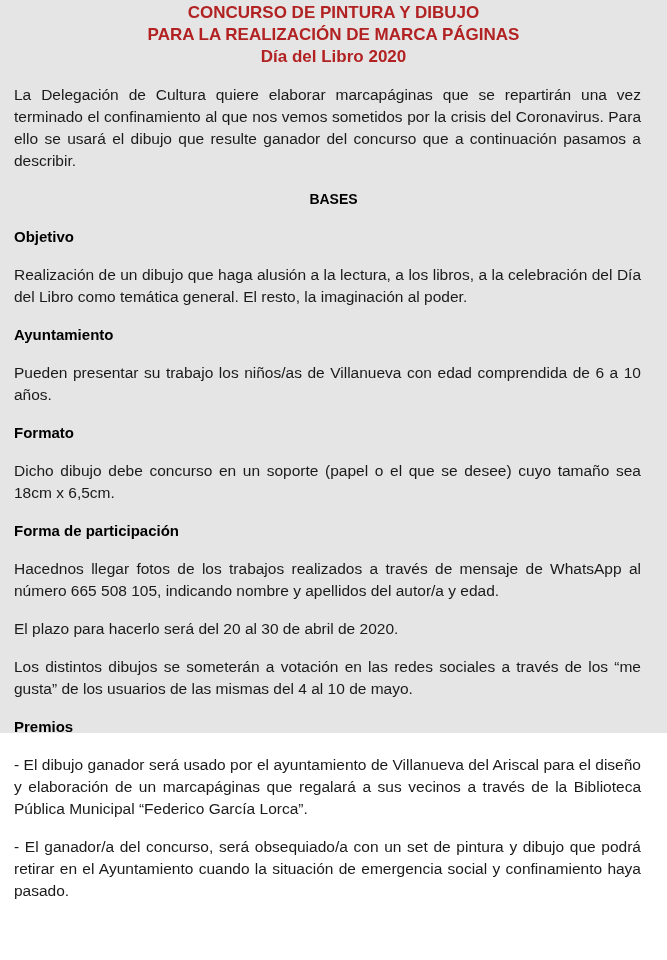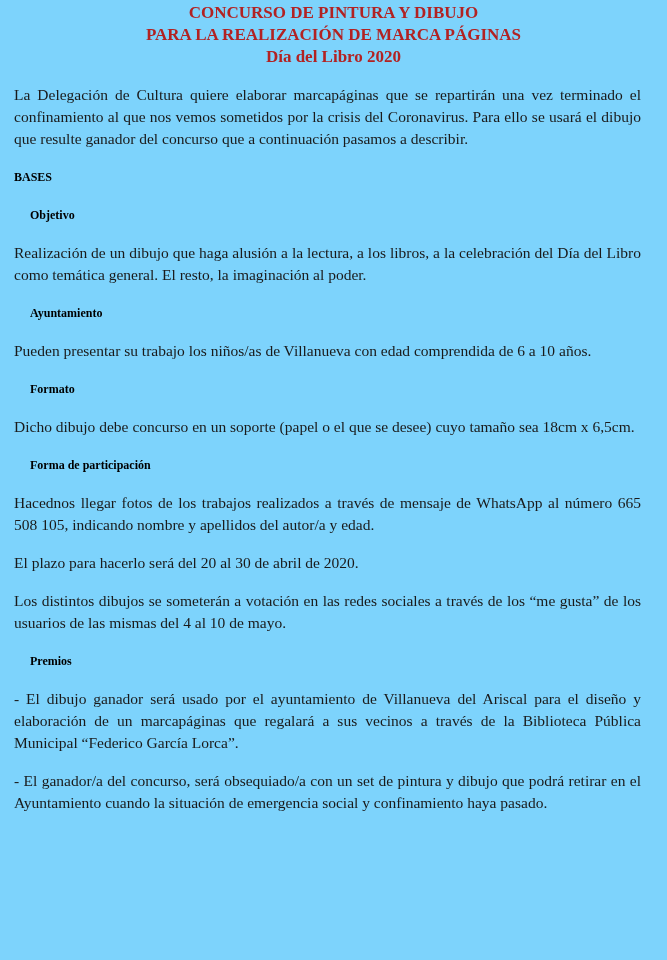--- a/index.html
+++ b/index.html
@@ -8,50 +8,51 @@
     background: #ffffff;
   }
   body {
     width: 667px;
     height: 960px;
     overflow: hidden;
   }
   .page {
     box-sizing: border-box;
     width: 667px;
-    height: 960px;
+    height: 733px;
     padding: 2px 14px 0 14px;
-    font-family: Liberation Serif, serif;
+    font-family: Liberation Sans, sans-serif;
     font-size: 15.5px;
     line-height: 22px;
     color: #1a1a1a;
-    background: #7dd3fc;
+    background: #e5e5e5;
   }
   .doc-title {
     text-align: center;
     font-weight: bold;
     color: #B22222;
     font-size: 17px;
     line-height: 22px;
   }
   .title-line { white-space: nowrap; }
   .body-par {
     margin: 16px 12px 0 0;
     text-align: justify;
   }
   .center-heading {
     margin: 16px 0 0 0;
-    font-size: 12px;
+    text-align: center;
+    font-size: 14px;
     font-weight: bold;
     color: #000000;
     line-height: 22px;
   }
   .sec-heading {
-    margin: 16px 0 0 16px;
-    font-size: 12px;
+    margin: 16px 0 0 0;
+    font-size: 15px;
     font-weight: bold;
     color: #000000;
     line-height: 22px;
   }
 </style>
 </head>
 <body>
 
 <div class="page">
 

